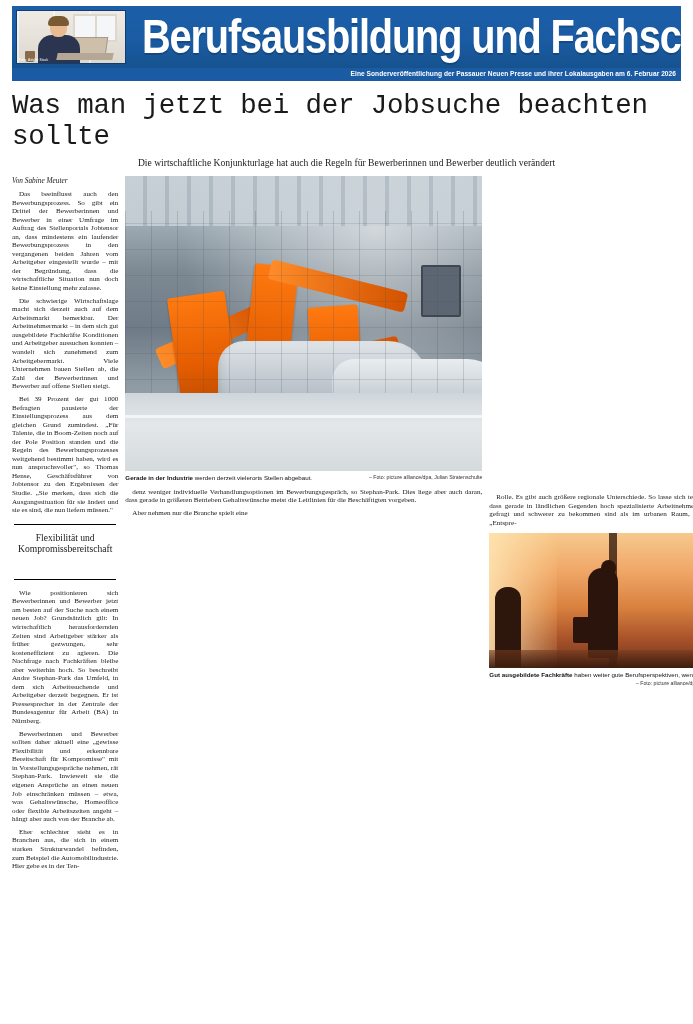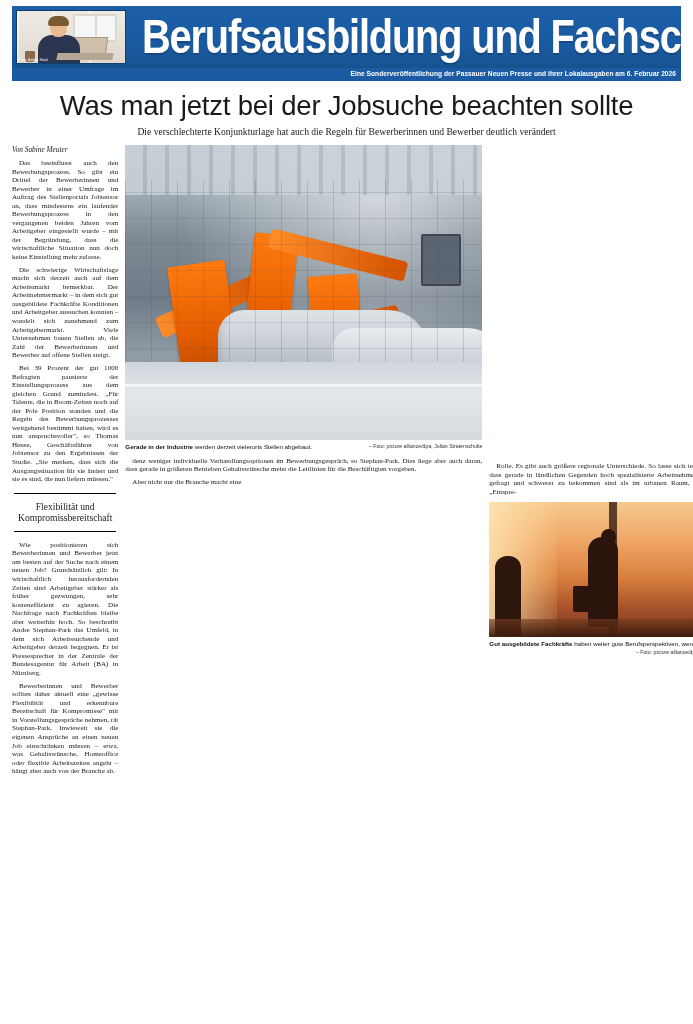--- a/index.html
+++ b/index.html
@@ -118,22 +118,21 @@
     font-family: "Liberation Sans", sans-serif;
     font-size: 6.6px;
     font-weight: bold;
     text-align: right;
     padding: 2px 5px 4px 0;
     letter-spacing: .05px;
   }
 
   
   .headline1 {
-    text-align: center;
-    font-family: Liberation Sans, sans-serif;
+    font-family: Liberation Mono, monospace;
     font-size: 27.5px;
     line-height: 31px;
     font-weight: normal;
     margin: 9px 0 0 0;
     letter-spacing: -0.2px;
   }
   .subhead1 {
     text-align: center;
     font-family: "Liberation Serif", serif;
     font-size: 9.6px;
@@ -167,21 +166,21 @@
   }
   p.body + p.body { margin-top: 4.2px; }
 
   
   .crosshead {
     text-align: center;
     font-size: 9.6px;
     line-height: 11.6px;
     border-top: 0.8px solid #000;
     border-bottom: 0.8px solid #000;
-    padding: 7px 4px 7px 4px;
+    padding: 7px 4px 24px 4px;
     margin: 9px 2px 9px 2px;
   }
 
   
   .photo {
     width: 100%;
     position: relative;
     overflow: hidden;
   }
   .caption {
@@ -315,32 +314,33 @@
       <div class="mp-hair"></div>
       <div class="mp-laptop-base"></div>
       <div class="mp-cup"></div>
       <div class="mp-credit">Foto: Adobe Stock</div>
     </div>
     <div class="masthead-title">Berufsausbildung und Fachschulen</div>
   </div>
   <div class="masthead-sub">Eine Sonderveröffentlichung der Passauer Neuen Presse und ihrer Lokalausgaben am 6. Februar 2026</div>
 
   <h1 class="headline1">Was man jetzt bei der Jobsuche beachten sollte</h1>
-  <div class="subhead1">Die verschlechterte Konjunkturlage hat auch die Regeln für Bewerberinnen und Bewerber deutlich verändert</div>
+  <div class="subhead1">Die wirtschaftliche Konjunkturlage hat auch die Regeln für Bewerberinnen und Bewerber deutlich verändert</div>
 
   <div class="grid5">
 
     <div class="col">
       <div class="byline">Von Sabine Meuter</div>
       <p class="body">Das beeinflusst auch den Bewerbungsprozess. So gibt ein Drittel der Bewerberinnen und Bewerber in einer Umfrage im Auftrag des Stellenportals Jobtensor an, dass mindestens ein laufender Bewerbungsprozess in den vergangenen beiden Jahren vom Arbeitgeber eingestellt wurde – mit der Begründung, dass die wirtschaftliche Situation nun doch keine Einstellung mehr zulasse.</p>
       <p class="body">Die schwierige Wirtschaftslage macht sich derzeit auch auf dem Arbeitsmarkt bemerkbar. Der Arbeitnehmermarkt – in dem sich gut ausgebildete Fachkräfte Konditionen und Arbeitgeber aussuchen konnten – wandelt sich zunehmend zum Arbeitgebermarkt. Viele Unternehmen bauen Stellen ab, die Zahl der Bewerberinnen und Bewerber auf offene Stellen steigt.</p>
       <p class="body">Bei 39 Prozent der gut 1000 Befragten pausierte der Einstellungsprozess aus dem gleichen Grund zumindest. „Für Talente, die in Boom-Zeiten noch auf der Pole Position standen und die Regeln des Bewerbungsprozesses weitgehend bestimmt haben, wird es nun anspruchsvoller", so Thomas Hense, Geschäftsführer von Jobtensor zu den Ergebnissen der Studie. „Sie merken, dass sich die Ausgangssituation für sie ändert und sie es sind, die nun liefern müssen."</p>
       <div class="crosshead">Flexibilität und Kompromissbereitschaft</div>
       <p class="body">Wie positionieren sich Bewerberinnen und Bewerber jetzt am besten auf der Suche nach einem neuen Job? Grundsätzlich gilt: In wirtschaftlich herausfordernden Zeiten sind Arbeitgeber stärker als früher gezwungen, sehr kosteneffizient zu agieren. Die Nachfrage nach Fachkräften bleibe aber weiterhin hoch. So beschreibt Andre Stephan-Park das Umfeld, in dem sich Arbeitssuchende und Arbeitgeber derzeit begegnen. Er ist Pressesprecher in der Zentrale der Bundesagentur für Arbeit (BA) in Nürnberg.</p>
       <p class="body">Bewerberinnen und Bewerber sollten daher aktuell eine „gewisse Flexibilität und erkennbare Bereitschaft für Kompromisse" mit in Vorstellungsgespräche nehmen, rät Stephan-Park. Inwieweit sie die eigenen Ansprüche an einen neuen Job einschränken müssen – etwa, was Gehaltswünsche, Homeoffice oder flexible Arbeitszeiten angeht – hängt aber auch von der Branche ab.</p>
+      <p class="body">Eher schlechter sieht es in Branchen aus, die sich in einem starken Strukturwandel befinden, zum Beispiel die Automobilindustrie. Hier gebe es in der Ten-</p>
     </div>
 
     <div class="col">
       <div class="photo photo-factory" style="width:357px; position:relative; left:0;">
         <div class="pf-ceiling"></div>
         <div class="ra1 rb-arm"></div>
         <div class="rb1 robot"></div>
         <div class="rb2 robot"></div>
         <div class="ra2 rb-arm"></div>
         <div class="rb3 robot"></div>
@@ -353,21 +353,21 @@
       </div>
       <div style="width:357px;">
         <div class="caption">
           <span class="credit-inline">– Foto: picture alliance/dpa, Julian Stratenschulte</span>
           <b>Gerade in der Industrie</b>
           <span>werden derzeit vielerorts Stellen abgebaut.</span>
         </div>
       </div>
       <div style="margin-top:6px;">
         <p class="body">denz weniger individuelle Verhandlungsoptionen im Bewerbungsgespräch, so Stephan-Park. Dies liege aber auch daran, dass gerade in größeren Betrieben Gehaltswünsche meist die Leitlinien für die Beschäftigten vorgeben.</p>
-        <p class="body">Aber nicht nur die Branche macht eine</p>
+        <p class="body">Aber nehmen nur die Branche spielt eine</p>
       </div>
     </div>
 
     <div class="col">
       <div style="height:317px;"></div>
       <p class="body">Rolle. Es gibt auch größere regionale Unterschiede. So lasse sich teilweise beobachten, dass gerade in ländlichen Gegenden hoch spezialisierte Arbeitnehmende weiterhin sehr gefragt und schwerer zu bekommen sind als im urbanen Raum, sagt Stephan-Park. „Entspre-</p>
       <div class="photo photo-sunset" style="margin-top:6px; width:260px;">
         <div class="ps-beam"></div>
         <div class="ps-col"></div>
         <div class="ps-person2"></div>

